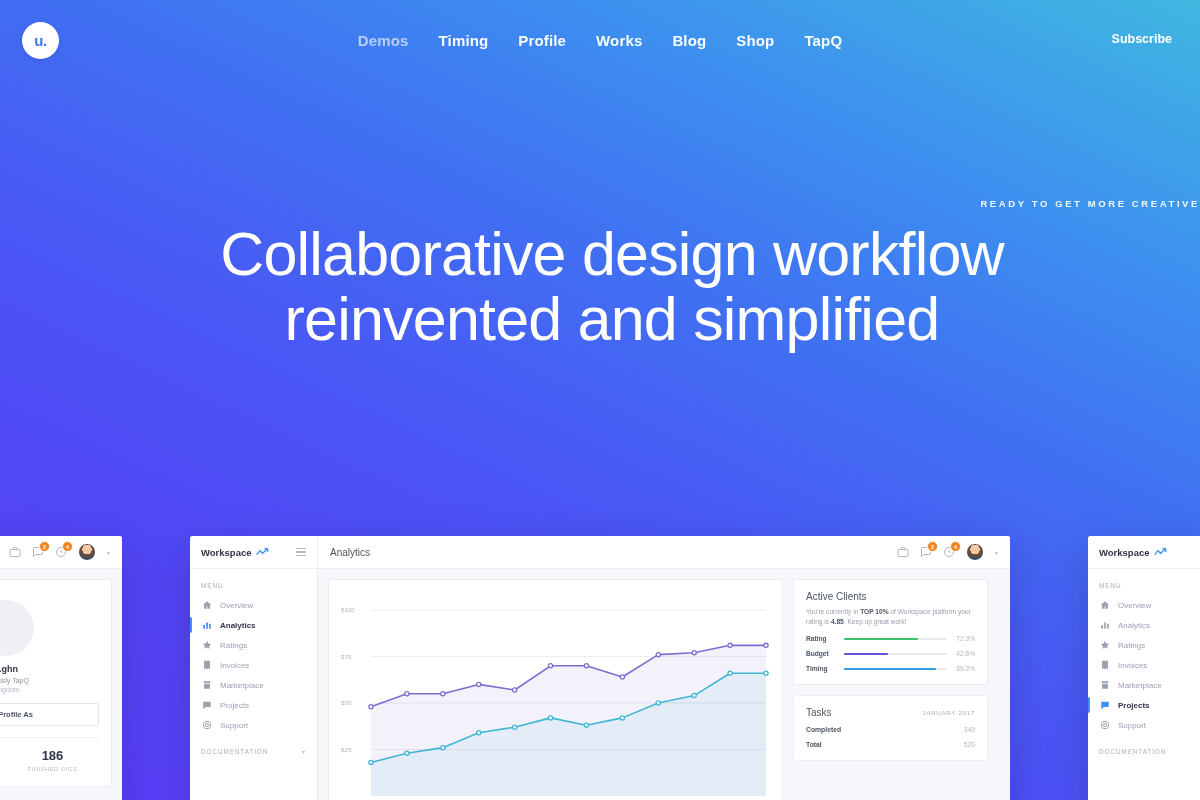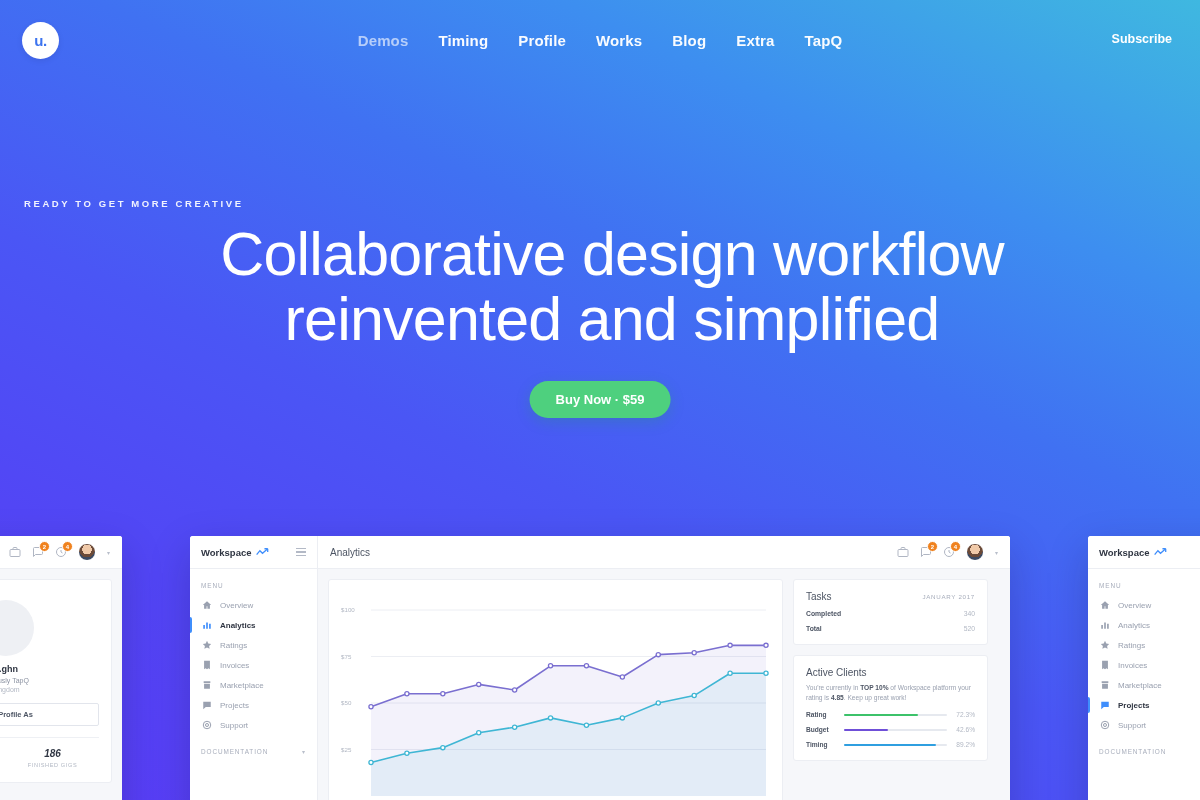--- a/index.html
+++ b/index.html
@@ -42,21 +42,21 @@
     cursor: pointer; white-space: nowrap;
   }
   .nav-item.dim { color: rgba(255,255,255,0.62); }
   .subscribe {
     position: absolute; right: 28px; top: 32px;
     color: #fff; font-size: 12.5px; font-weight: bold; cursor: pointer;
   }
 
   
   .eyebrow {
-    position: absolute; top: 198px; left: 0; right: 0; text-align: left;
+    position: absolute; top: 198px; left: 0; right: 0; text-align: right;
     color: rgba(255,255,255,0.92);
     font-size: 9.5px; font-weight: bold; letter-spacing: 2.6px; padding-left: 24px;
   }
   .headline {
     position: absolute; top: 222px; left: 0; right: 0; text-align: center;
     color: #ffffff; font-size: 61px; font-weight: normal;
     line-height: 1.07; letter-spacing: -0.8px; margin-left: 24px;
   }
   .headline .l2 { display: block; }
   .cta {
@@ -153,50 +153,49 @@
   .prof { padding: 14px 12px; text-align: center; }
   .prof-av { width: 56px; height: 56px; border-radius: 50%; background: #eef0f4;
              margin: 6px auto 8px; }
   .prof-name { font-size: 9px; font-weight: bold; color: #2f3542; }
   .prof-sub { font-size: 7px; color: #8d94a3; margin-top: 3px; }
   .prof-loc { font-size: 7px; color: #b2b8c4; margin-top: 2px; }
   .prof-btn { margin-top: 10px; border: 1px solid #e2e5ec; border-radius: 2px;
               font-size: 7.5px; font-weight: bold; color: #4d5564; padding: 6px 0; cursor: pointer; background:#fff;}
   .prof-stats { display: flex; margin-top: 11px; border-top: 1px solid #eef0f4; padding-top: 10px; }
   .ps { flex: 1; }
-  .ps-n { font-size: 10px; font-weight: bold; color: #2f3542; font-style: italic; }
+  .ps-n { font-size: 13px; font-weight: bold; color: #2f3542; }
   .ps-l { font-size: 5.6px; letter-spacing: 0.6px; color: #b2b8c4; margin-top: 3px; }
 </style>
 </head>
 <body>
 
 <div class="hero">
 
   <div class="topbar">
     <div class="logo">
       <span>u.</span>
     </div>
     <div class="nav">
       <span class="nav-item dim">Demos</span>
       <span class="nav-item">Timing</span>
       <span class="nav-item">Profile</span>
       <span class="nav-item">Works</span>
       <span class="nav-item">Blog</span>
-      <span class="nav-item">Extra</span>
+      <span class="nav-item">Shop</span>
       <span class="nav-item">TapQ</span>
     </div>
     <span class="subscribe">Subscribe</span>
   </div>
 
   <div class="eyebrow">READY TO GET MORE CREATIVE</div>
   <h1 class="headline">
     <span>Collaborative design workflow</span>
     <span class="l2">reinvented and simplified</span>
   </h1>
-  <button class="cta">Buy Now · $59</button>
 
   <div class="mock mock-left">
     <div class="main" style="margin-left:0;background:#f6f7fa;">
       <div class="main-head">
         <span></span>
         <div class="head-right">
           <span class="hr-ic">
             <svg viewBox="0 0 24 24" fill="none" stroke="currentColor" stroke-width="2">
                 <rect x="2" y="7" width="20" height="14" rx="2"></rect>
                 <path d="M8 7V5a2 2 0 0 1 2-2h4a2 2 0 0 1 2 2v2"></path>
@@ -393,35 +392,20 @@
               </svg>
               <span class="ylab" style="top: 143.5px;">$25</span>
               <span class="ylab" style="top: 97px;">$50</span>
               <span class="ylab" style="top: 50.5px;">$75</span>
               <span class="ylab" style="top: 4px;">$100</span>
             </div>
         </div>
 
         <div class="col-right">
 
-          <div class="card card-tasks">
-            <div class="task-head">
-              <span class="card-title">Tasks</span>
-              <span class="card-date">JANUARY 2017</span>
-            </div>
-            <div class="task-row">
-              <span class="task-lab">Completed</span>
-              <span class="task-val">340</span>
-            </div>
-            <div class="task-row">
-              <span class="task-lab">Total</span>
-              <span class="task-val">520</span>
-            </div>
-          </div>
-
           <div class="card card-clients">
             <div class="card-title">Active Clients</div>
             <div class="cl-sub">
               <span>You're currently in </span><b>TOP 10%</b><span> of Workspace platform your rating is </span><b>4.85</b><span>. Keep up great work!</span>
             </div>
             <div class="bar-row">
               <span class="bar-lab">Rating</span>
               <span class="bar-tr">
                   <i class="bar-fl" id="bar0" style="width: 72.3%; background: rgb(60, 194, 106);"></i>
                 </span>
@@ -433,20 +417,35 @@
                   <i class="bar-fl" id="bar1" style="width: 42.6%; background: rgb(111, 79, 216);"></i>
                 </span>
               <span class="bar-val">42.6%</span>
             </div>
             <div class="bar-row">
               <span class="bar-lab">Timing</span>
               <span class="bar-tr">
                   <i class="bar-fl" id="bar2" style="width: 89.2%; background: rgb(47, 159, 224);"></i>
                 </span>
               <span class="bar-val">89.2%</span>
+            </div>
+          </div>
+
+          <div class="card card-tasks">
+            <div class="task-head">
+              <span class="card-title">Tasks</span>
+              <span class="card-date">JANUARY 2017</span>
+            </div>
+            <div class="task-row">
+              <span class="task-lab">Completed</span>
+              <span class="task-val">340</span>
+            </div>
+            <div class="task-row">
+              <span class="task-lab">Total</span>
+              <span class="task-val">520</span>
             </div>
           </div>
         </div>
       </div>
     </div>
   </div>
 
   <div class="mock mock-right">
     <div class="sb" style="width:232px;border-right:none;">
       <div class="sb-head">

